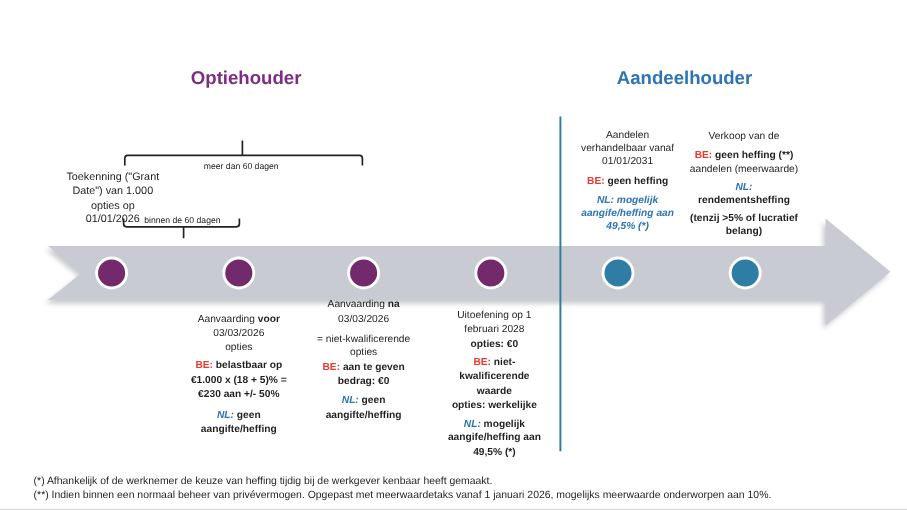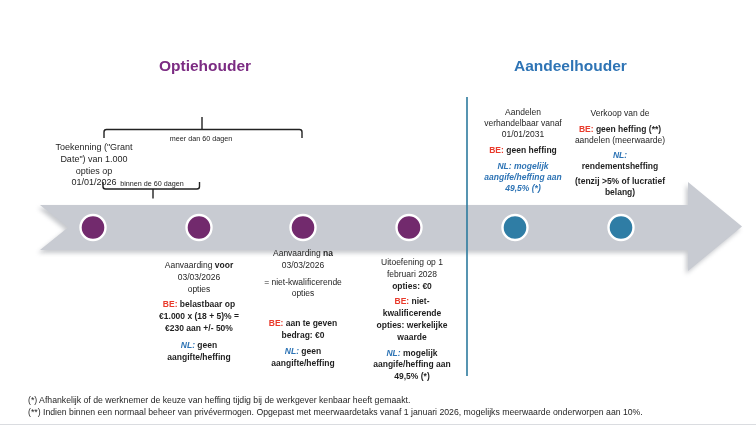--- a/index.html
+++ b/index.html
@@ -79,33 +79,33 @@
       <div class="tline"><span class="t-b">€1.000 x (18 + 5)% =</span></div>
       <div class="tline"><span class="t-b">€230 aan +/- 50%</span></div>
       <div class="tline" style="margin-top: 5px;"><span class="t-nl">NL:</span><span class="t-b"> geen</span></div>
       <div class="tline"><span class="t-b">aangifte/heffing</span></div>
     </div>
     <div class="tblock" style="left: 247px; top: 248px; width: 112px;">
       <div class="tline"><span class="t-n">Aanvaarding </span><span class="t-b">na</span></div>
       <div class="tline"><span class="t-n">03/03/2026</span></div>
       <div class="tline" style="margin-top: 5px;"><span class="t-n">= niet-kwalificerende</span></div>
       <div class="tline"><span class="t-n">opties</span></div>
-      <div class="tline" style="margin-top: 18px;"><span class="t-be">BE:</span><span class="t-b"> aan te geven</span></div>
+      <div class="tline" style="margin-top: 0;"><span class="t-be">BE:</span><span class="t-b"> aan te geven</span></div>
       <div class="tline"><span class="t-b">bedrag: €0</span></div>
       <div class="tline" style="margin-top: 4px;"><span class="t-nl">NL:</span><span class="t-b"> geen</span></div>
       <div class="tline"><span class="t-b">aangifte/heffing</span></div>
     </div>
     <div class="tblock" style="left: 357px; top: 257px; width: 110px;">
       <div class="tline"><span class="t-n">Uitoefening op 1</span></div>
       <div class="tline"><span class="t-n">februari 2028</span></div>
       <div class="tline"><span class="t-b">opties: €0</span></div>
       <div class="tline" style="margin-top: 4px;"><span class="t-be">BE:</span><span class="t-b"> niet-</span></div>
       <div class="tline"><span class="t-b">kwalificerende</span></div>
+      <div class="tline"><span class="t-b">waarde</span></div>
       <div class="tline"><span class="t-b">opties: werkelijke</span></div>
-      <div class="tline"><span class="t-b">waarde</span></div>
       <div class="tline" style="margin-top: 4px;"><span class="t-nl">NL:</span><span class="t-b"> mogelijk</span></div>
       <div class="tline"><span class="t-b">aangife/heffing aan</span></div>
       <div class="tline"><span class="t-b">49,5% (*)</span></div>
     </div>
     <div class="tblock" style="left: 468px; top: 107px; width: 110px; line-height: 11px;">
       <div class="tline"><span class="t-n">Aandelen</span></div>
       <div class="tline"><span class="t-n">verhandelbaar vanaf</span></div>
       <div class="tline"><span class="t-n">01/01/2031</span></div>
       <div class="tline" style="margin-top: 5px;"><span class="t-be">BE:</span><span class="t-b"> geen heffing</span></div>
       <div class="tline" style="margin-top: 5px;"><span class="t-nl">NL:</span><span class="t-nl"> mogelijk</span></div>

